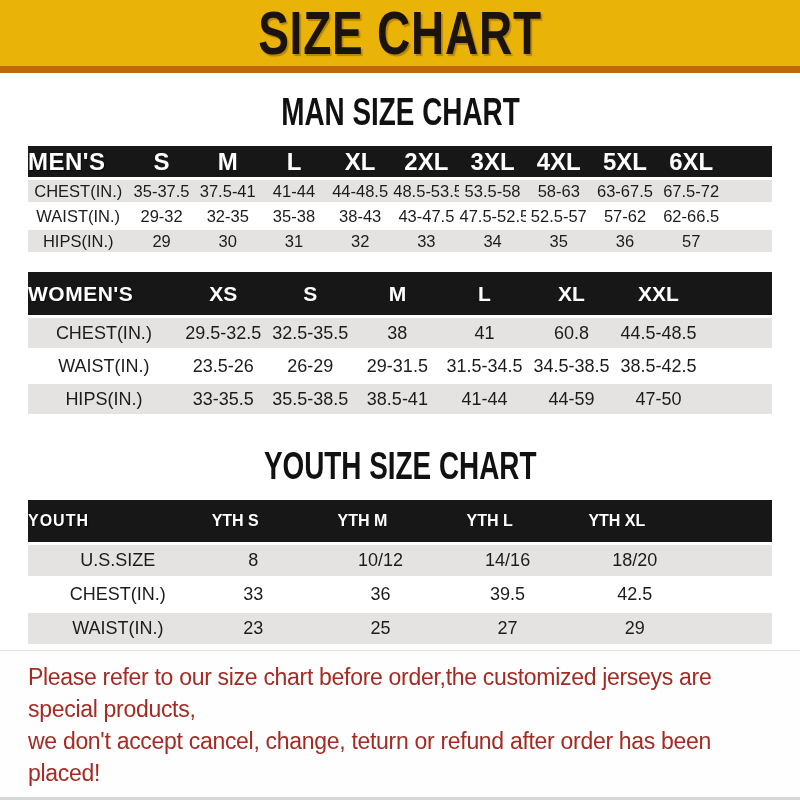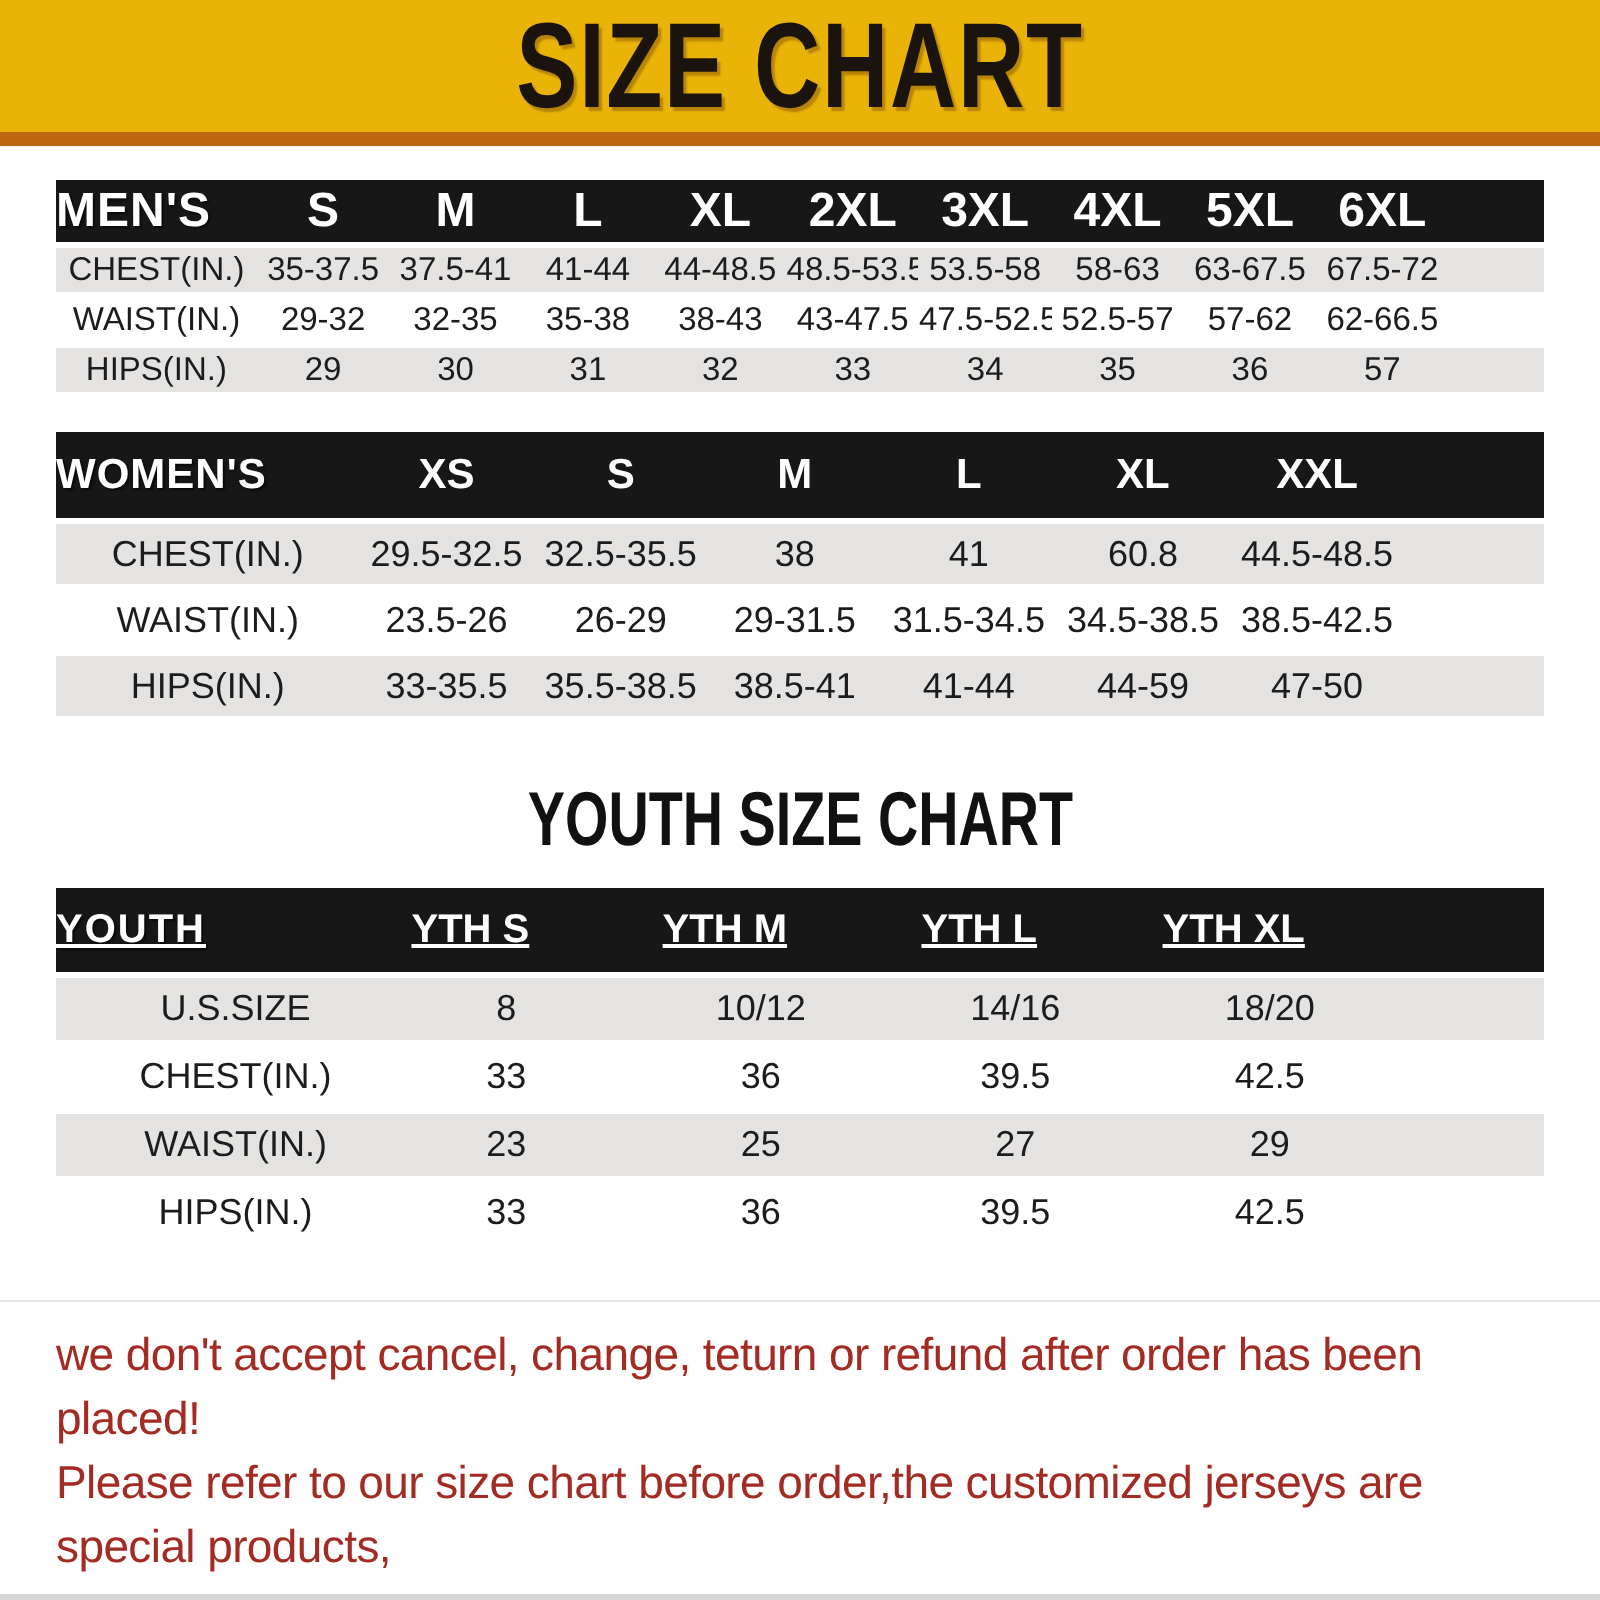--- a/index.html
+++ b/index.html
@@ -58,21 +58,21 @@
   .men-table  tr.head-row th { height: 31px; font-size: 24px; }
   .men-table  th.corner      { font-size: 25px; }
   .men-table  tbody tr td    { height: 22px; font-size: 16.5px; color: #1c1c1c; }
 
   
   .women-table tr.head-row th { height: 43px; font-size: 21px; }
   .women-table th.corner      { font-size: 26px; }
   .women-table tbody tr td    { height: 30px; font-size: 18px; color: #1c1c1c; }
 
   
-  .youth-table tr.head-row th { height: 42px; font-size: 20px; text-decoration: underline; }
+  .youth-table tr.head-row th { height: 42px; font-size: 16px; }
   .youth-table th.corner      { font-size: 26px; letter-spacing: 1px; }
   .youth-table tbody tr td    { height: 31px; font-size: 18px; color: #1c1c1c; padding-left: 36px; }
 
   
   .footer {
     position: absolute; left: 0; bottom: 0; width: 100%;
     border-top: 1px solid #e3e3e3;
     border-bottom: 3px solid #d7d7d7;
     padding: 10px 0 8px 0;
     background: #fffefe;
@@ -86,20 +86,23 @@
 </head>
 <body>
 
 <div class="page">
 
   <div class="banner">
     <span class="banner-title">SIZE CHART</span>
   </div>
   <div class="banner-strip"></div>
 
+  <div class="section-title title-man">
+    <span>MAN SIZE CHART</span>
+  </div>
 
   <table class="size-table men-table">
     <colgroup>
       <col style="width:13.5%">
         <col style="width:8.9%">
         <col style="width:8.9%">
         <col style="width:8.9%">
       <col style="width:8.9%">
         <col style="width:8.9%">
         <col style="width:8.9%">
@@ -277,17 +280,17 @@
         <td>33</td>
         <td>36</td>
         <td>39.5</td>
         <td>42.5</td>
         <td></td>
       </tr>
     </tbody>
   </table>
 
   <div class="footer">
+    <p>Please refer to our size chart before order,the customized jerseys are special products,</p>
     <p>we don't accept cancel, change, teturn or refund after order has been placed!</p>
-    <p>Please refer to our size chart before order,the customized jerseys are special products,</p>
   </div>
 
 </div>
 
 </body></html>

